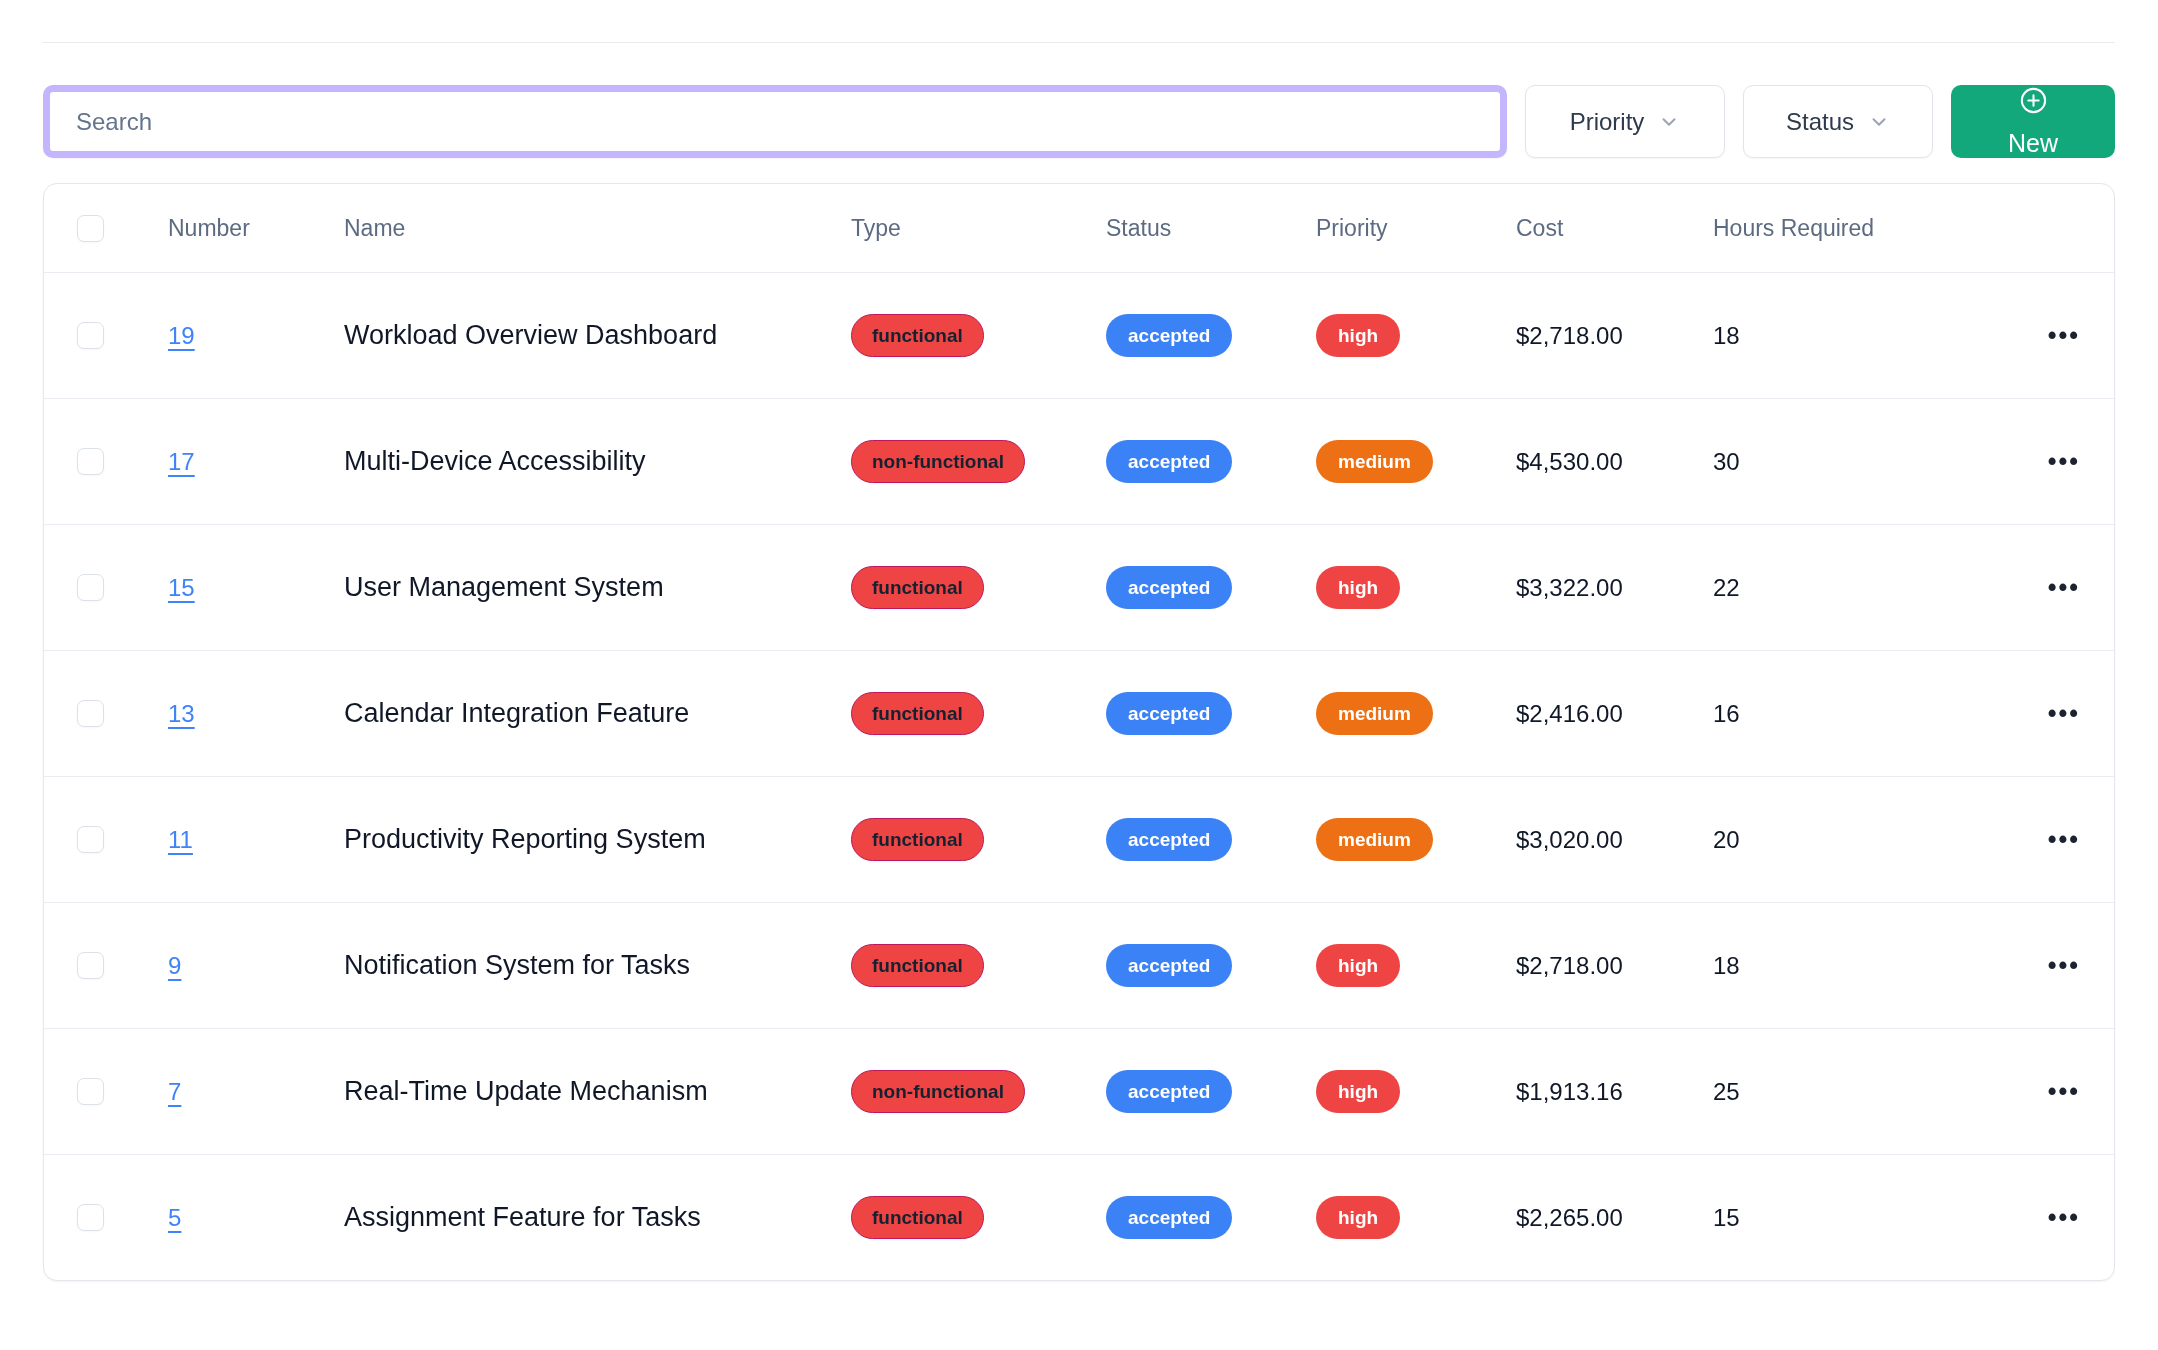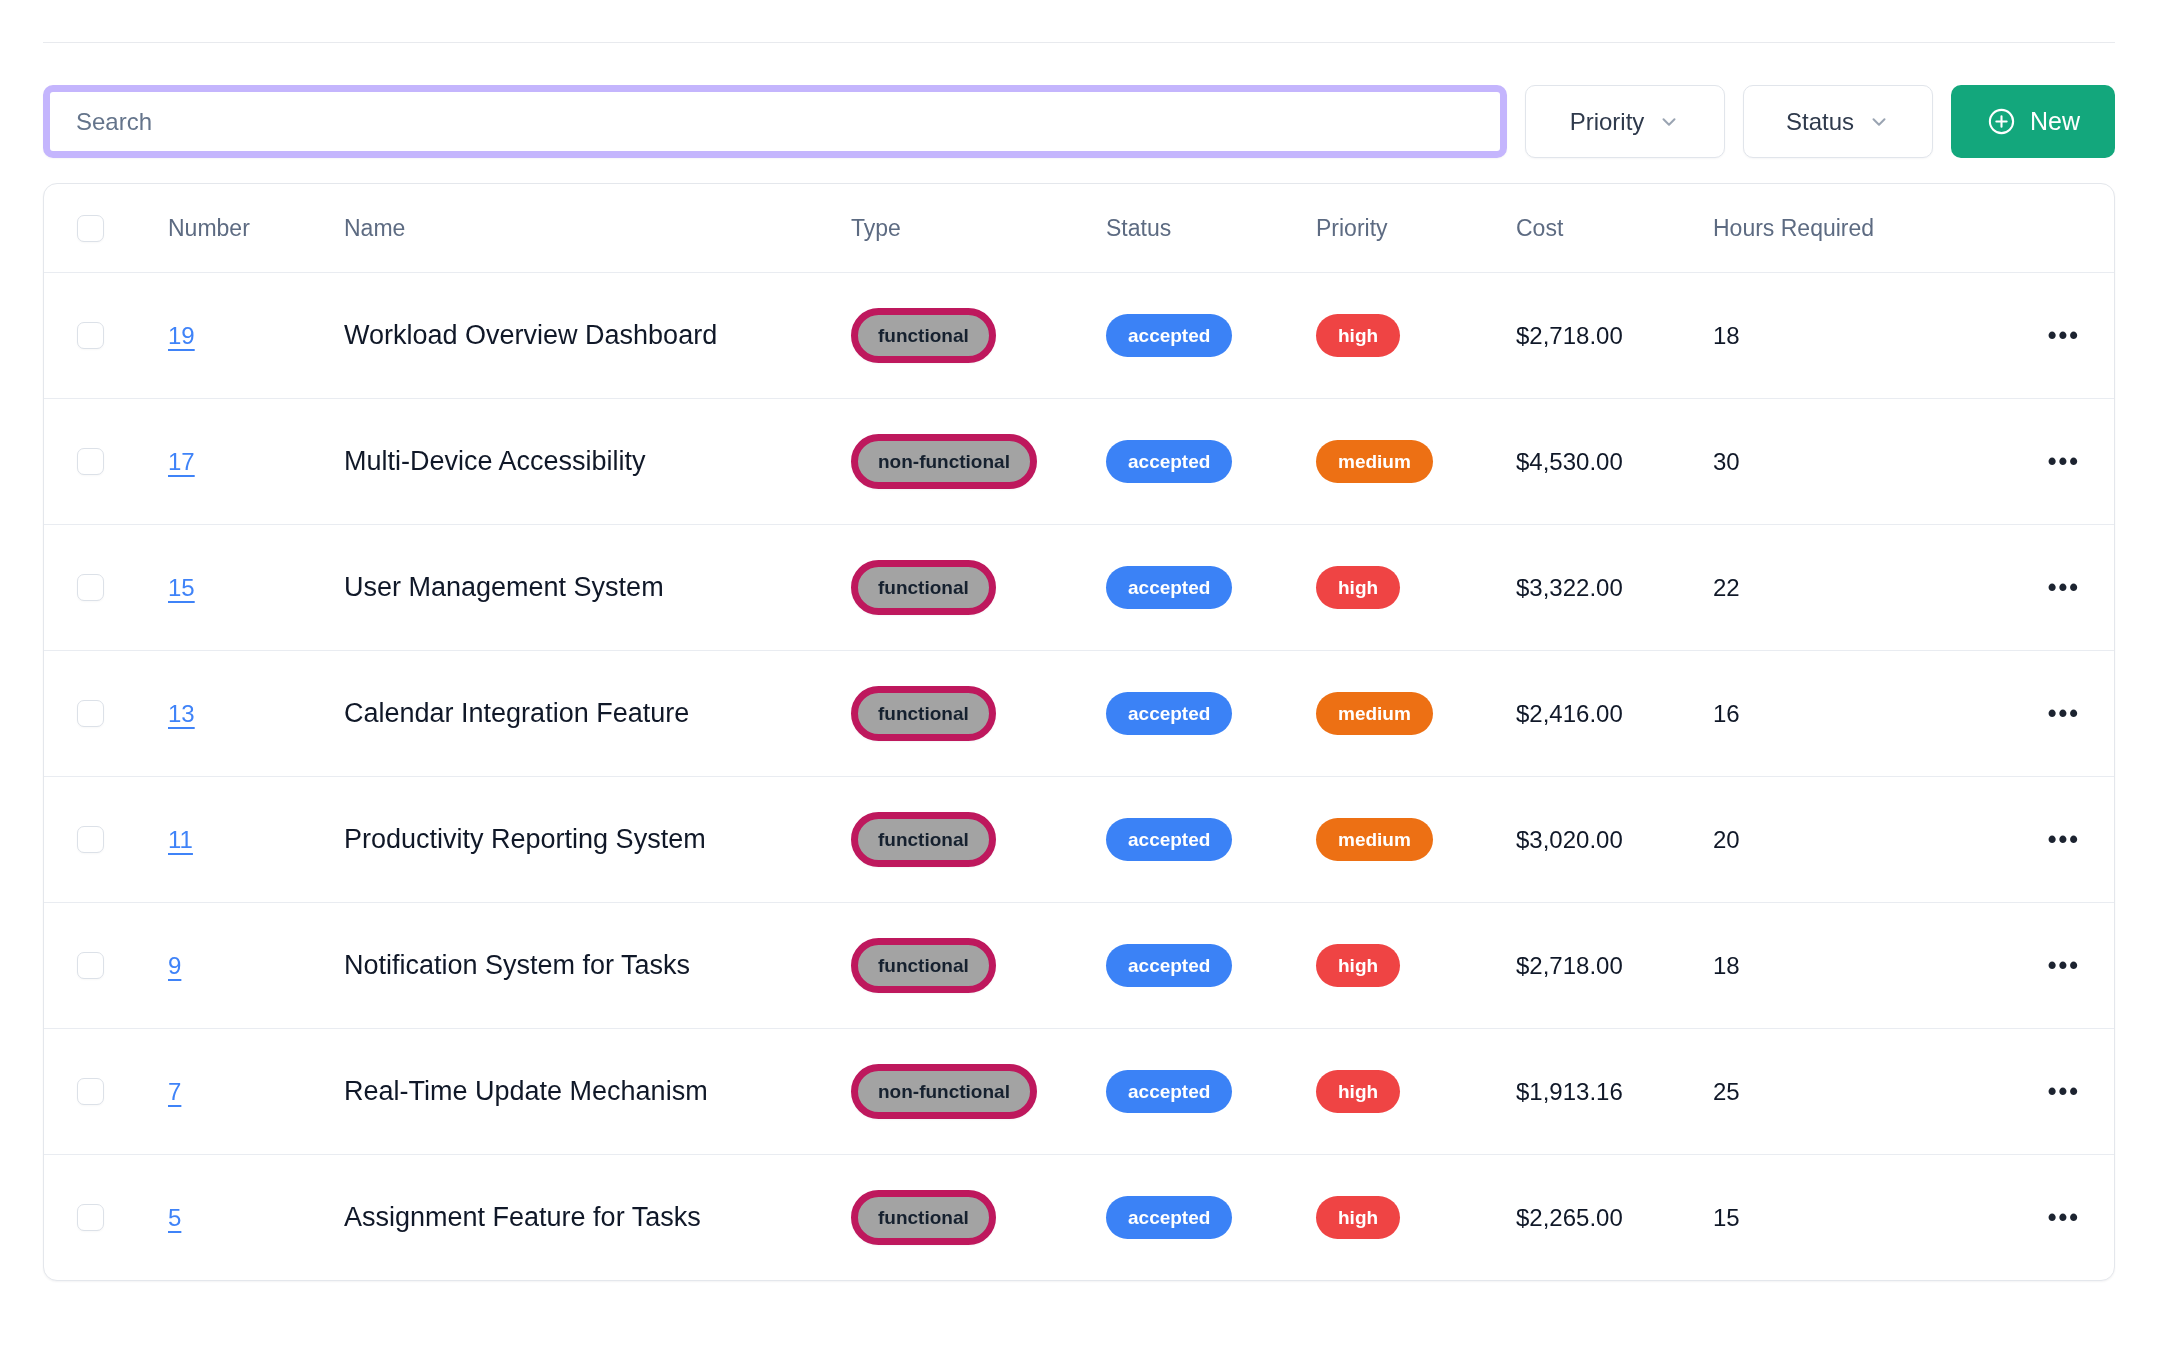--- a/index.html
+++ b/index.html
@@ -37,21 +37,21 @@
     font-size: 24px; color: #2f3a4c; font-family: inherit; cursor: pointer;
     box-shadow: 0 1px 2px rgba(16,24,40,0.04);
   }
   .filter-btn.w-priority { width: 200px; }
   .filter-btn.w-status  { width: 190px; }
   .new-btn {
     width: 164px; height: 73px;
     background: var(--new-button, #13a77c);
     border: none; border-radius: 10px; cursor: pointer;
     display: flex; align-items: center; justify-content: center; gap: 13px;
-    color: #fff; font-size: 25px; font-weight: 500; font-family: inherit;
+    color: #fff; font-size: 25px; font-weight: 500; font-family: inherit; flex-direction: column;
   }
 
   
   .table-card {
     margin-top: 25px;
     border: 1px solid #e4e7ec; border-radius: 14px;
     overflow: hidden;
     box-shadow: 0 1px 2px rgba(16,24,40,0.05);
     background: #fff;
   }
@@ -77,22 +77,22 @@
     text-decoration-thickness: 2px; cursor: pointer;
   }
   .name-cell { font-size: 27px; color: #101828; white-space: nowrap; overflow: hidden; }
   .cost-cell, .hours-cell { font-size: 24px; color: #101828; }
 
   .badge {
     display: inline-block; font-size: 19px; font-weight: 700;
     line-height: 1; border-radius: 999px; white-space: nowrap;
   }
   .badge-type {
-    padding: 11px 20px; background: #a3a3a3; color: #16212f;
-    border: 7px solid #be185d; box-shadow: 0 1px 2px rgba(16,24,40,0.04);
+    padding: 11px 20px; background: #ef4444; color: #16212f;
+    border: 1px solid #be185d; box-shadow: 0 1px 2px rgba(16,24,40,0.04);
   }
   .badge-solid { padding: 12px 22px; color: #ffffff; }
   .badge-accepted { background: var(--status-accepted, #3b82f6); }
   .badge-high     { background: var(--priority-high, #ef4444); }
   .badge-medium   { background: var(--priority-medium, #ed7014); }
 
   .cell.actions { text-align: right; padding-right: 22px; }
   .ellipsis-btn {
     background: none; border: none; cursor: pointer;
     font-size: 25px; letter-spacing: 2px; font-weight: 700;

